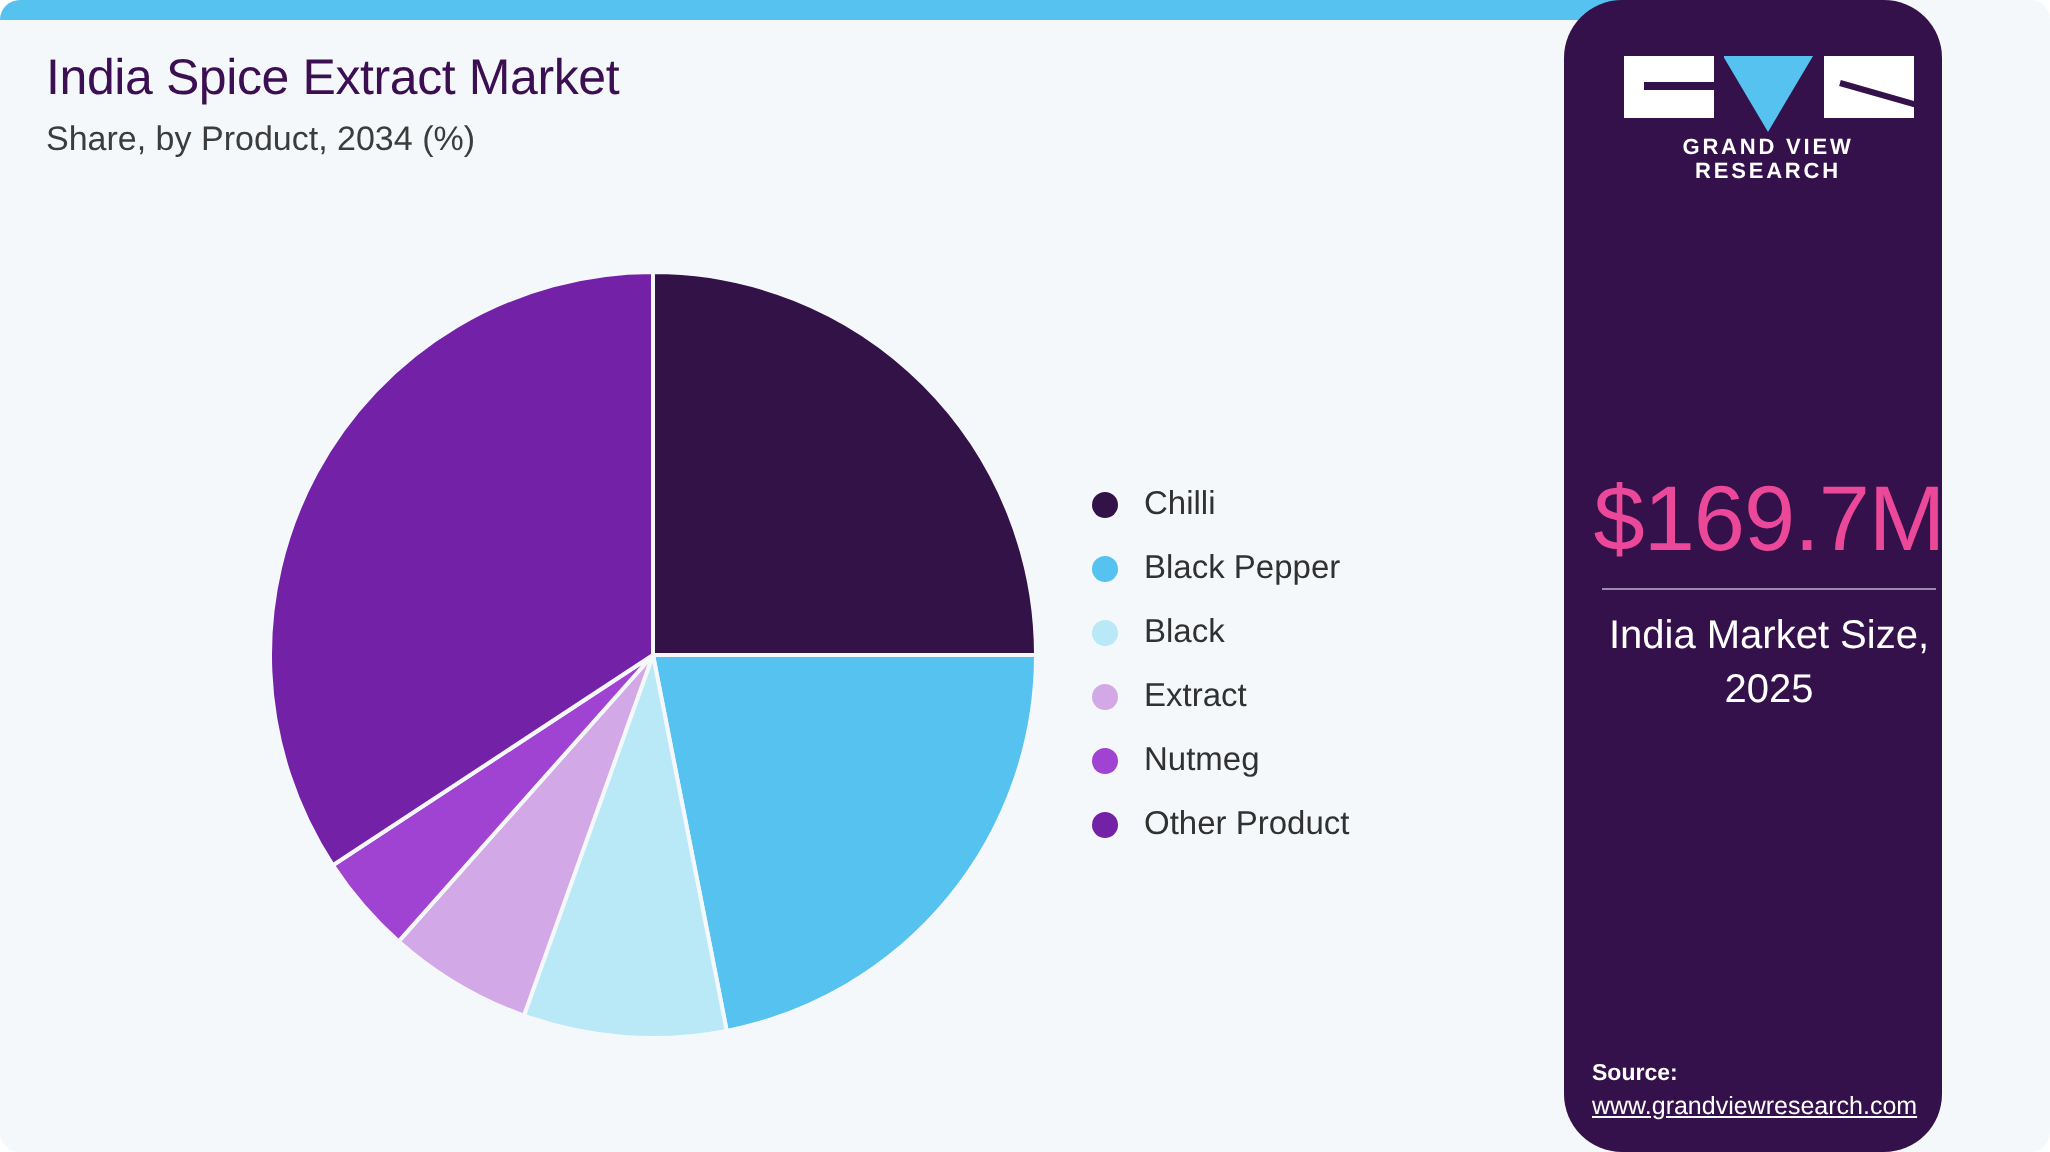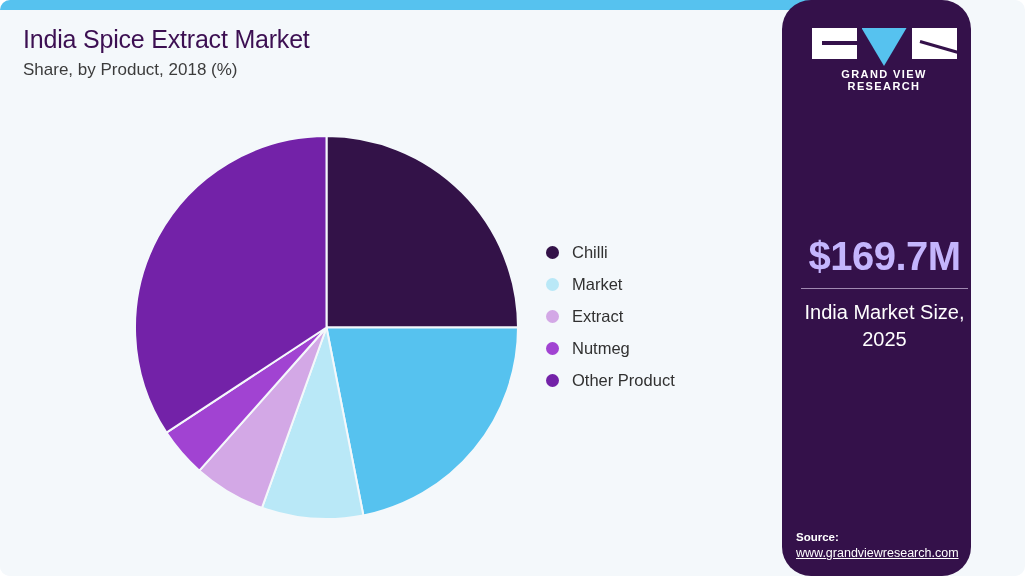--- a/index.html
+++ b/index.html
@@ -175,23 +175,23 @@
 
   
   #stat-block {
     position: absolute;
     left: 0;
     top: 236px;
     width: 205px;
     text-align: center;
   }
   #stat-value {
-    font-size: 40px;
-    font-weight: bold;
-    color: #c4b5fd;
+    font-size: 46px;
+    font-weight: normal;
+    color: #ec4899;
     letter-spacing: -0.5px;
     line-height: 1;
   }
   #stat-divider {
     width: 167px;
     height: 1px;
     background: #a089b1;
     margin: 12px auto 10px auto;
   }
   #stat-caption {
@@ -225,21 +225,21 @@
 <body>
 
 <div id="card">
 
   <div id="left-panel">
 
     <div id="accent-bar"></div>
 
     <div id="title-block">
       <h1 id="chart-title">India Spice Extract Market</h1>
-      <p id="chart-subtitle">Share, by Product, 2018 (%)</p>
+      <p id="chart-subtitle">Share, by Product, 2034 (%)</p>
     </div>
 
     <div id="pie-wrap">
       <svg id="pie-svg" width="383" height="383" viewBox="0 0 383 383">
         <g id="pie-slices">
             <path d="M 191.5 191.5 L 191.50 0.00 A 191.5 191.5 0 0 1 383.00 191.50 Z" fill="#331248" stroke="#f4f8fb" stroke-width="2"></path>
             <path d="M 191.5 191.5 L 383.00 191.50 A 191.5 191.5 0 0 1 228.37 379.42 Z" fill="#56c2ef" stroke="#f4f8fb" stroke-width="2"></path>
             <path d="M 191.5 191.5 L 228.37 379.42 A 191.5 191.5 0 0 1 126.95 371.79 Z" fill="#b9e8f7" stroke="#f4f8fb" stroke-width="2"></path>
             <path d="M 191.5 191.5 L 126.95 371.79 A 191.5 191.5 0 0 1 64.36 334.70 Z" fill="#d3a8e6" stroke="#f4f8fb" stroke-width="2"></path>
             <path d="M 191.5 191.5 L 64.36 334.70 A 191.5 191.5 0 0 1 31.44 296.64 Z" fill="#a143d2" stroke="#f4f8fb" stroke-width="2"></path>
@@ -247,22 +247,26 @@
           </g>
       </svg>
     </div>
 
     <div id="legend">
         <div class="legend-row">
           <span class="legend-swatch" style="background: rgb(51, 18, 72);"></span>
           <span class="legend-label">Chilli</span>
         </div>
         <div class="legend-row">
+          <span class="legend-swatch" style="background: rgb(86, 194, 239);"></span>
+          <span class="legend-label">Black Pepper</span>
+        </div>
+        <div class="legend-row">
           <span class="legend-swatch" style="background: rgb(185, 232, 247);"></span>
-          <span class="legend-label">Market</span>
+          <span class="legend-label">Black</span>
         </div>
         <div class="legend-row">
           <span class="legend-swatch" style="background: rgb(211, 168, 230);"></span>
           <span class="legend-label">Extract</span>
         </div>
         <div class="legend-row">
           <span class="legend-swatch" style="background: rgb(161, 67, 210);"></span>
           <span class="legend-label">Nutmeg</span>
         </div>
         <div class="legend-row">

